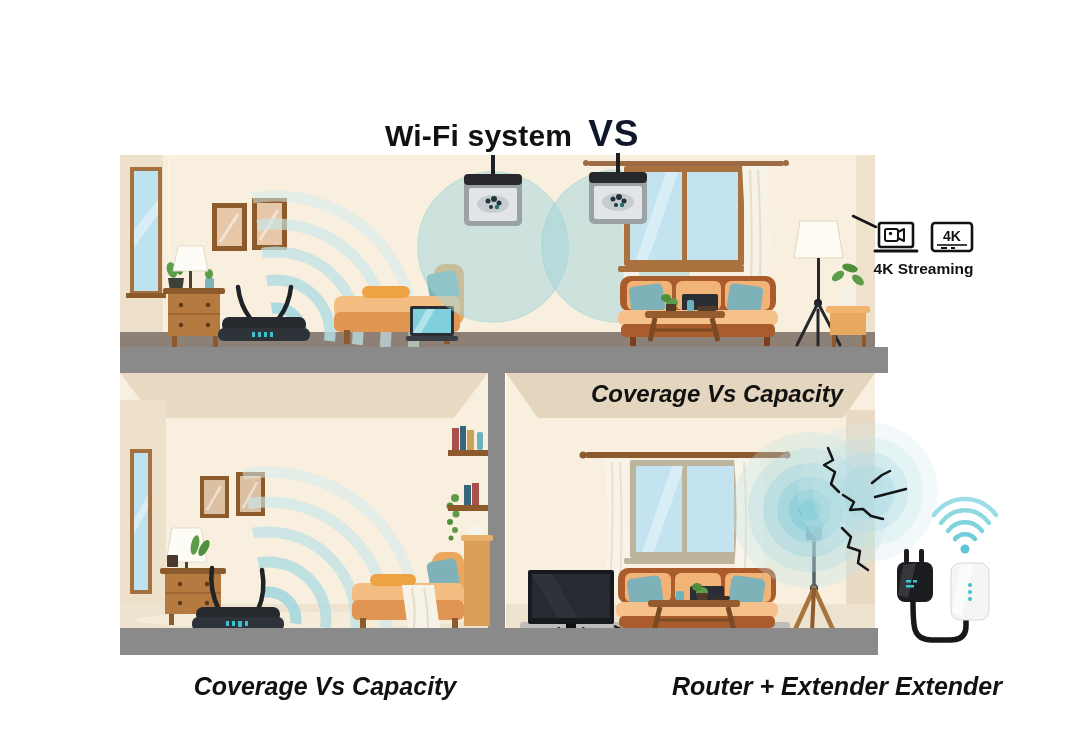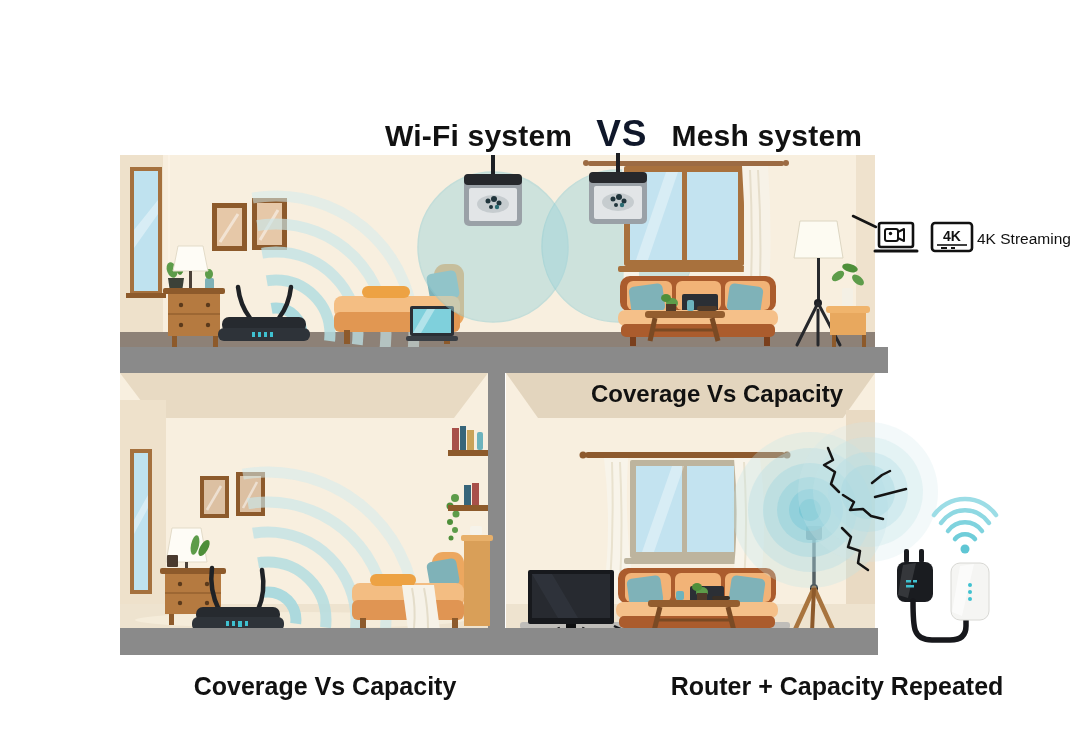--- a/index.html
+++ b/index.html
@@ -1,27 +1,27 @@
 <!DOCTYPE html>
 <html><head>
 <meta charset="utf-8">
 <style>
   html,body{margin:0;padding:0;background:#fff;}
   .stage{position:relative;width:1080px;height:756px;background:#ffffff;overflow:hidden;
          font-family:"Liberation Sans",sans-serif;color:#111;}
   .abs{position:absolute;}
-  .title-row{display:flex;align-items:baseline;gap:24px;font-weight:bold;white-space:nowrap;}
+  .title-row{display:flex;align-items:baseline;gap:16px;font-weight:bold;white-space:nowrap;}
   .title-side{font-size:30px;letter-spacing:.2px;color:#111;}
   .title-vs{font-size:37px;color:#0f172a;letter-spacing:1px;}
-  .label{font-weight:bold;color:#111;text-align:center;}
+  .label{font-weight:bold;color:#111;text-align:center;font-style:italic;}
   .mid-label{font-size:24px;width:370px;}
   .caption{font-size:25px;}
-  .anno{display:flex;flex-direction:row;align-items:center;gap:2px;}
+  .anno{display:flex;flex-direction:column;align-items:center;gap:2px;}
   .icon-row{display:flex;align-items:flex-end;gap:9px;}
-  .anno-label{font-size:15.5px;font-weight:normal;white-space:nowrap;text-align:center;}
+  .anno-label{font-size:15.5px;font-weight:bold;white-space:nowrap;text-align:center;}
   svg{display:block;}
 </style>
 </head>
 <body>
 
 <div class="stage">
 
   <svg class="abs" style="left:0;top:0" width="1080" height="756" viewBox="0 0 1080 756">
     <defs>
       <clipPath id="wedgeTop">
@@ -410,28 +410,27 @@
       <polygon points="960,566 974,564 962,616 952,612" fill="#ffffff" opacity=".6"></polygon>
       <circle cx="970" cy="585" r="2" fill="#3fc1d0"></circle>
       <circle cx="970" cy="592" r="2" fill="#3fc1d0"></circle>
       <circle cx="970" cy="599" r="2" fill="#3fc1d0"></circle>
     </g>
   </svg>
 
   <div class="abs title-row" style="left:385px;top:113px">
     <span class="title-side">Wi-Fi system</span>
     <span class="title-vs">VS</span>
-    <span class="title-side">Mesh system</span>
   </div>
 
   <div class="abs label mid-label" style="left:532px;top:380px">Coverage Vs Capacity</div>
 
   <div class="abs label caption" style="left:135px;top:672px;width:380px">Coverage Vs Capacity</div>
 
-  <div class="abs label caption" style="left:648px;top:672px;width:378px">Router + Capacity Repeated</div>
+  <div class="abs label caption" style="left:648px;top:672px;width:378px">Router + Extender Extender</div>
 
   <div class="abs anno" style="left:872px;top:220px">
     <div class="icon-row">
       <svg width="48" height="38" viewBox="0 0 48 38">
         <rect x="7" y="3" width="34" height="24" rx="2" fill="#fff" stroke="#111" stroke-width="2.6"></rect>
         <rect x="13" y="9" width="13" height="12" rx="2" fill="none" stroke="#111" stroke-width="2"></rect>
         <circle cx="18.5" cy="13.5" r="1.7" fill="#111"></circle>
         <path d="M26,12 l6,-3 v12 l-6,-3 z" fill="none" stroke="#111" stroke-width="2" stroke-linejoin="round"></path>
         <path d="M3,31 h42" stroke="#111" stroke-width="3" stroke-linecap="round"></path>
       </svg>

